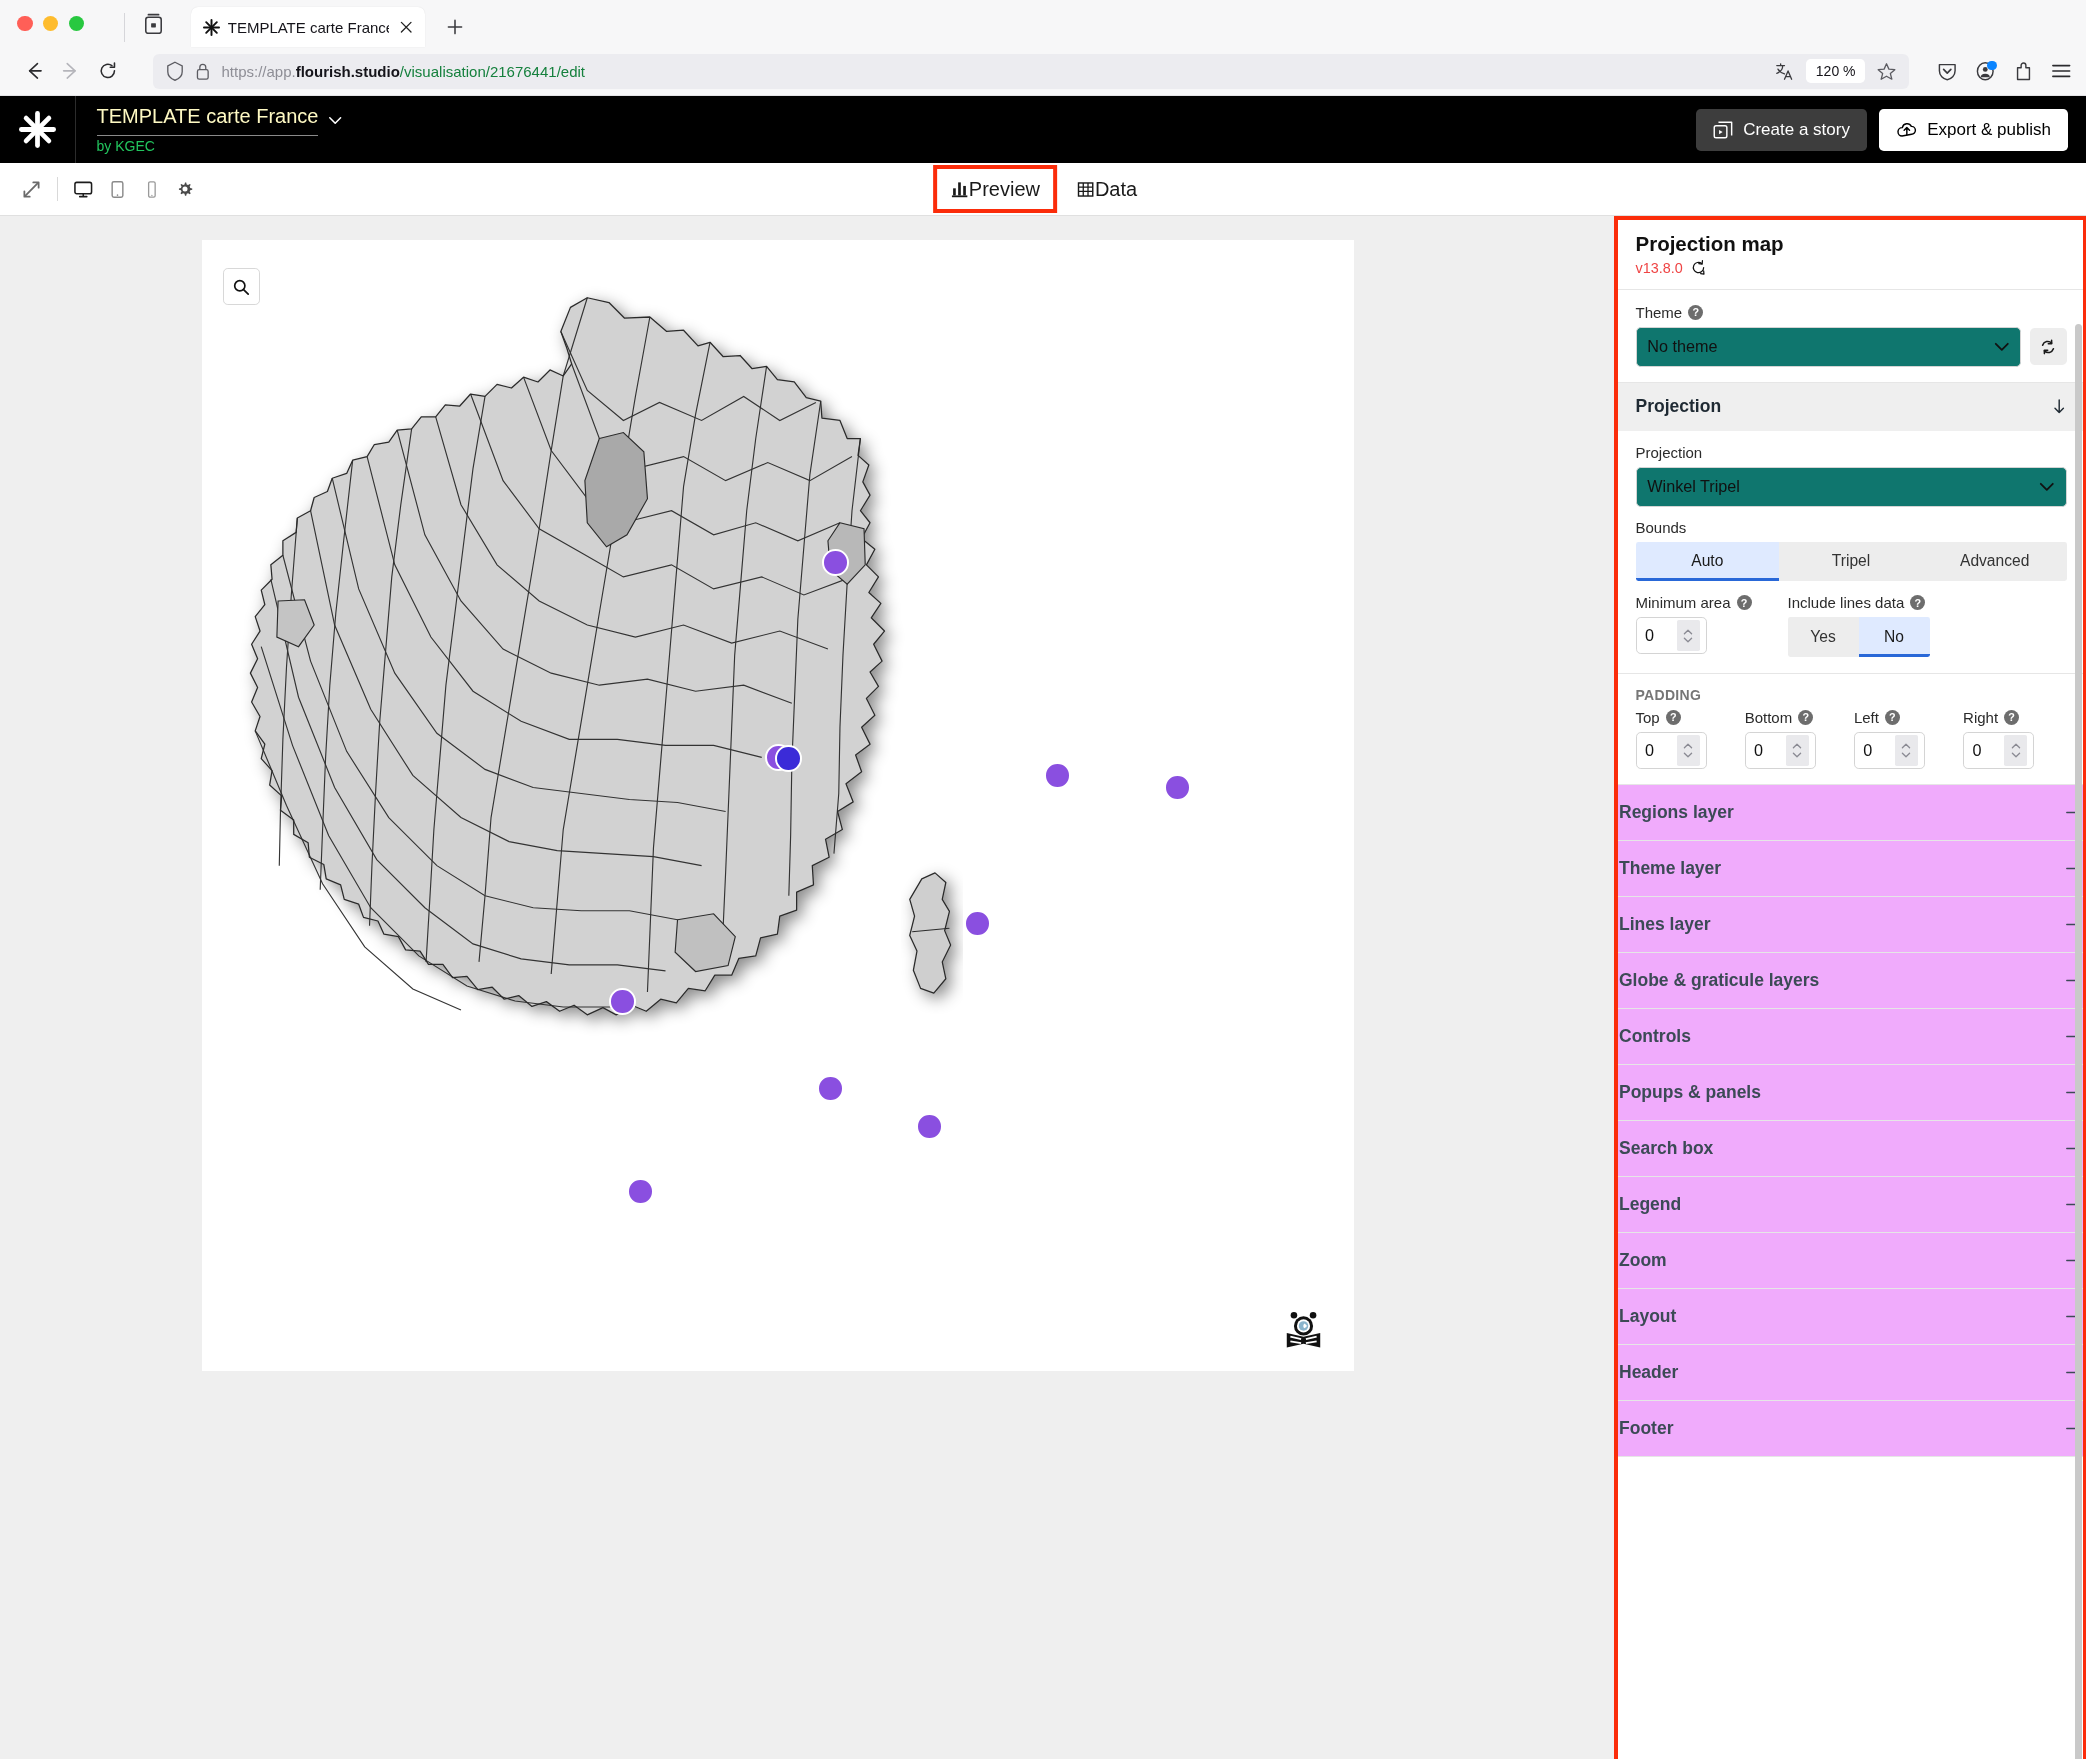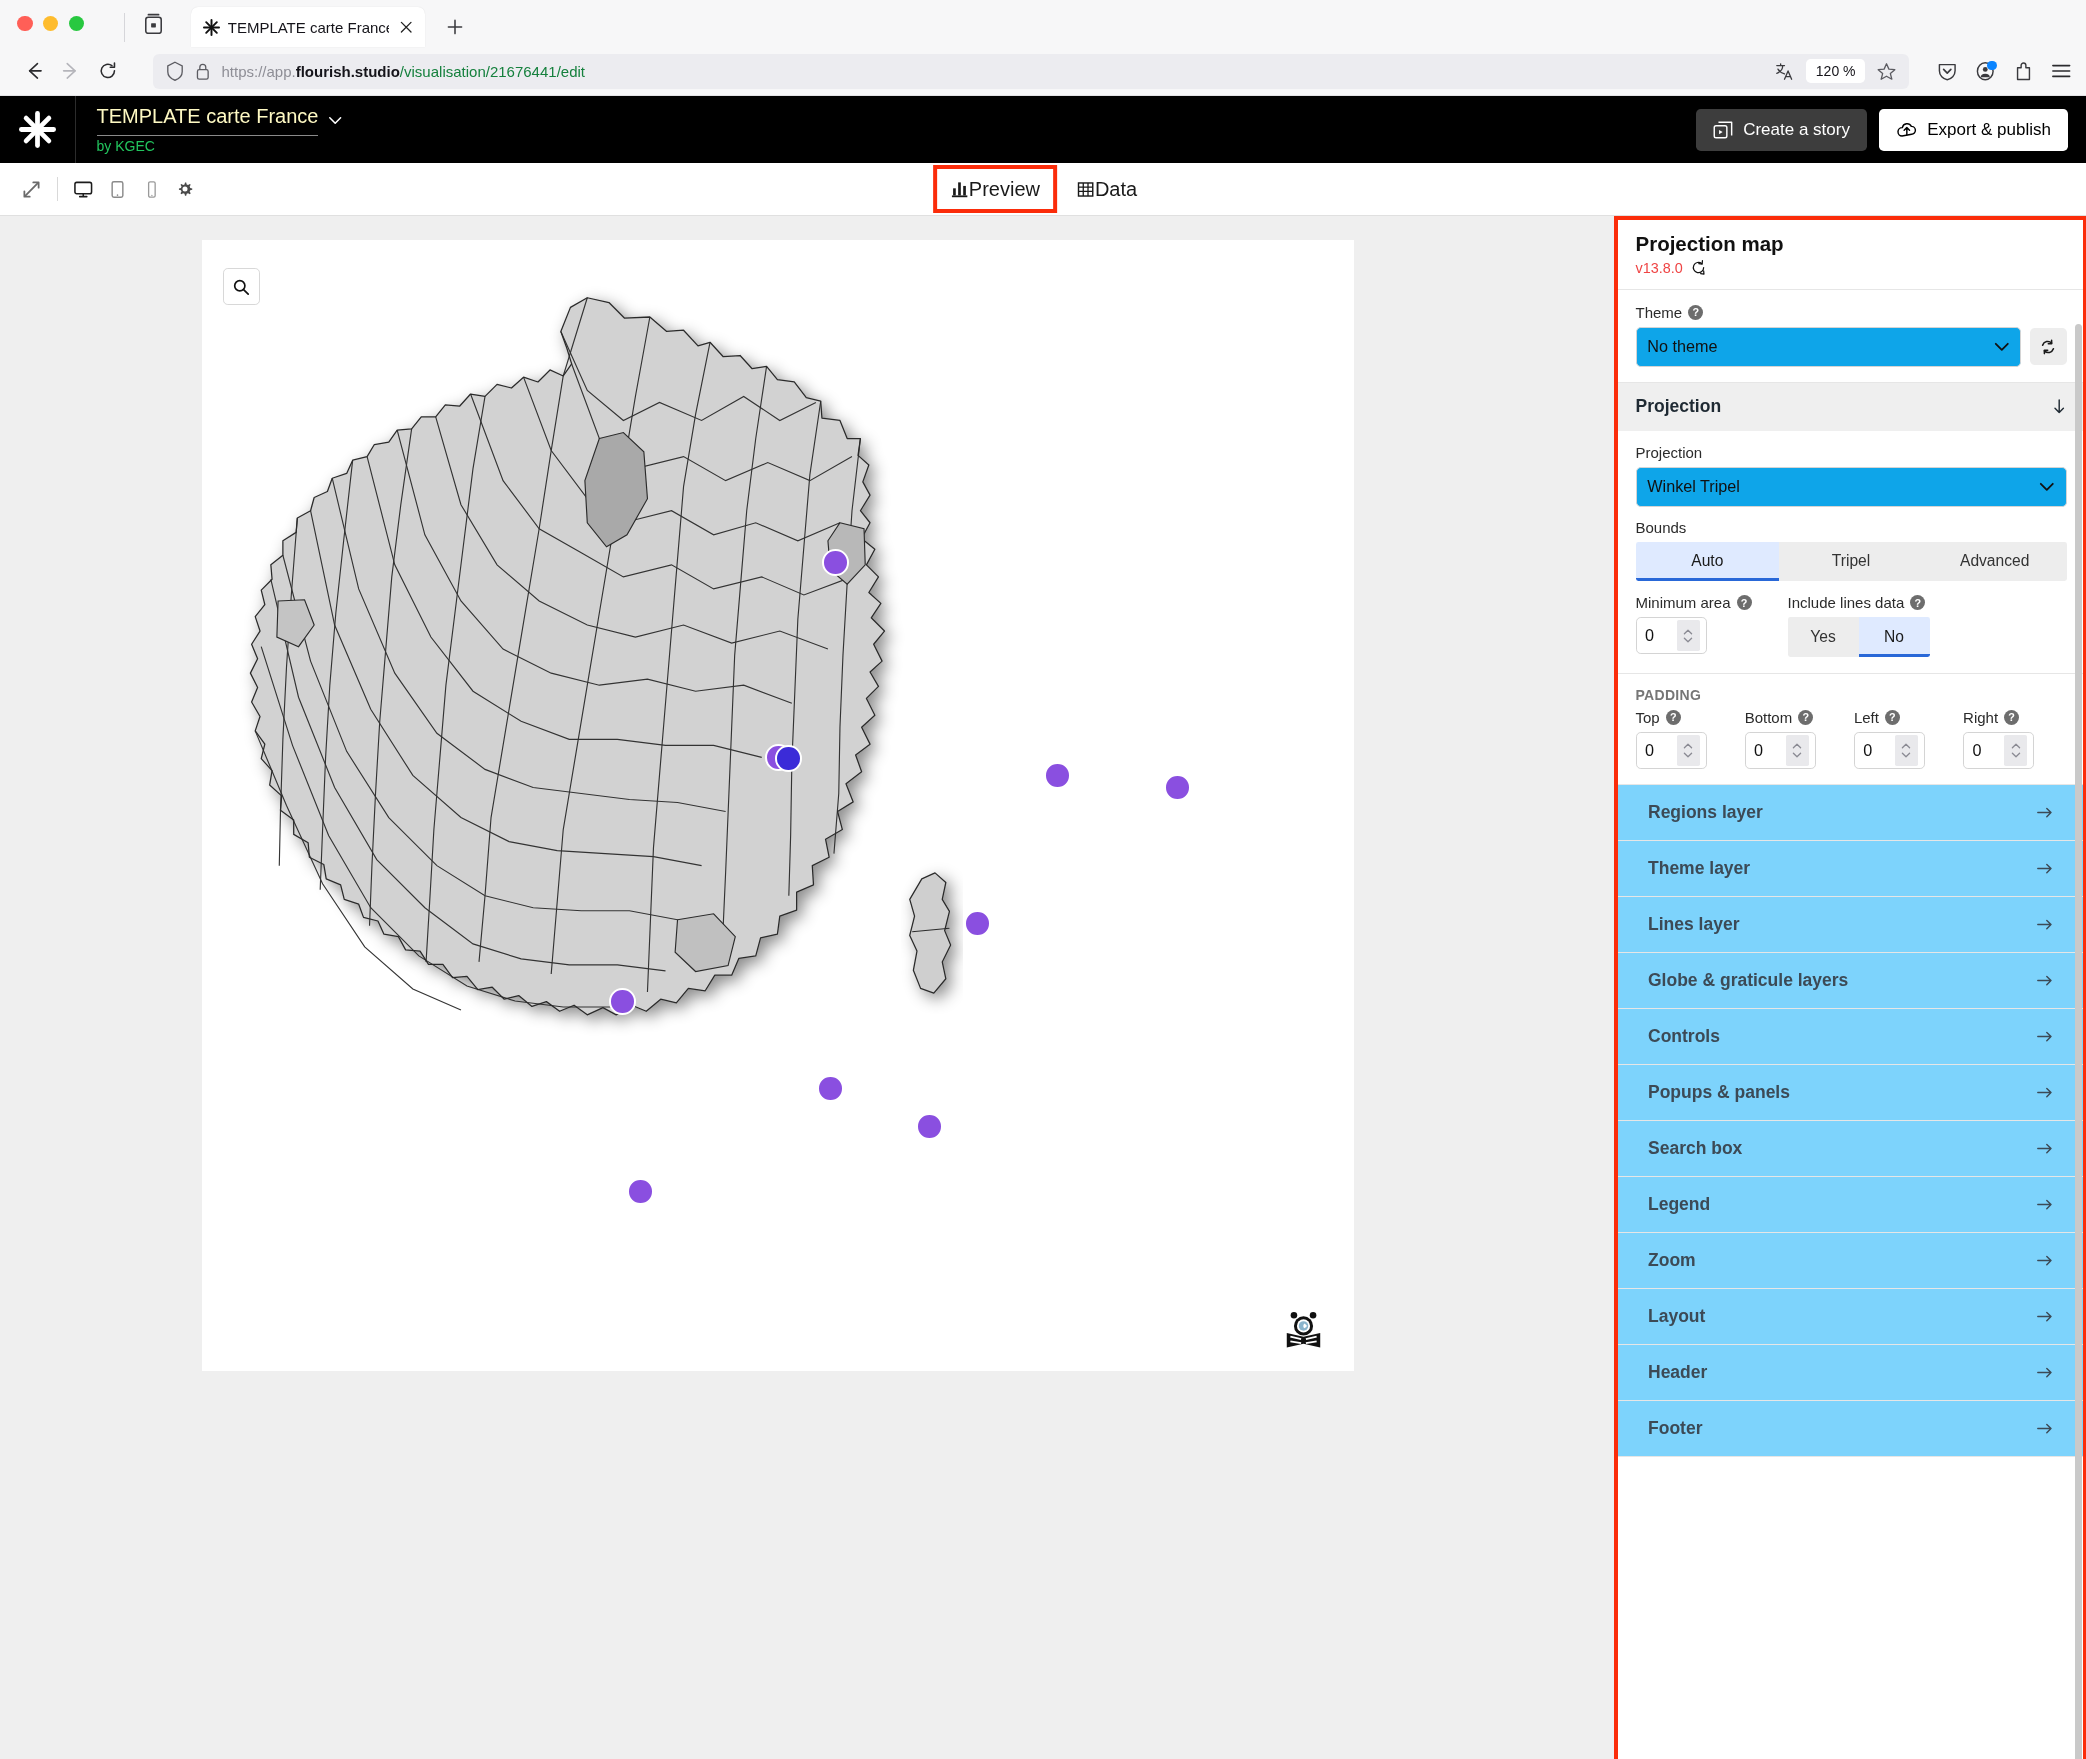--- a/index.html
+++ b/index.html
@@ -192,21 +192,21 @@
     width: 15px; height: 15px; border-radius: 50%;
     background: #6d6d6d; color: #fff;
     font-size: 10.8px; font-weight: 700;
     display: inline-flex; align-items: center; justify-content: center;
     flex: 0 0 15px;
   }
   .row { display: flex; align-items: center; gap: 8.4px; }
   .select-box {
     flex: 1 1 auto; height: 40px;
     border: 0.6px solid #d4d4d4; border-radius: 4.8px;
-    background: #0ea5e9;
+    background: #0f766e;
     display: flex; align-items: center;
     padding: 0 10.8px;
     font-size: 16.2px; color: #111;
     cursor: pointer;
     position: relative;
   }
   .select-box .chev { margin-left: auto; }
   .icon-btn-sq {
     width: 37px; height: 37px; border-radius: 4.8px;
     background: #ededed; border: none;
@@ -256,26 +256,26 @@
     width: 23px; height: 31px; background: #e9e9ec;
     display: flex; flex-direction: column; align-items: center; justify-content: center;
     gap: 2.4px; margin-right: 2.4px; border-radius: 1.8px; cursor: pointer;
   }
 
   .padding-title { font-size: 14px; color: #767676; letter-spacing: 0.3px; font-weight: 600; margin-bottom: 6px;}
   .pad-grid { display: flex; gap: 13.2px; }
   .pad-cell { width: 96px; }
 
   .nav-item {
-    padding: 17px 33px;
+    padding: 17px 4px;
     display: flex; align-items: center;
     font-size: 17.5px; font-weight: 700; color: #3c4a56;
     border-bottom: 0.6px solid #e6e6e6;
     cursor: pointer;
-    background: #7dd3fc;
+    background: #f0abfc;
   }
   .nav-item .arr { margin-left: auto; font-size: 17px; color: #3c4a56; }
 
   .sp-scrollbar {
     position: absolute; right: 4.8px; top: 108px;
     width: 7.2px; height: 1456px;
     background: #c9c9c9; border-radius: 3.6px;
   }
   svg { display: block; }
 </style>

